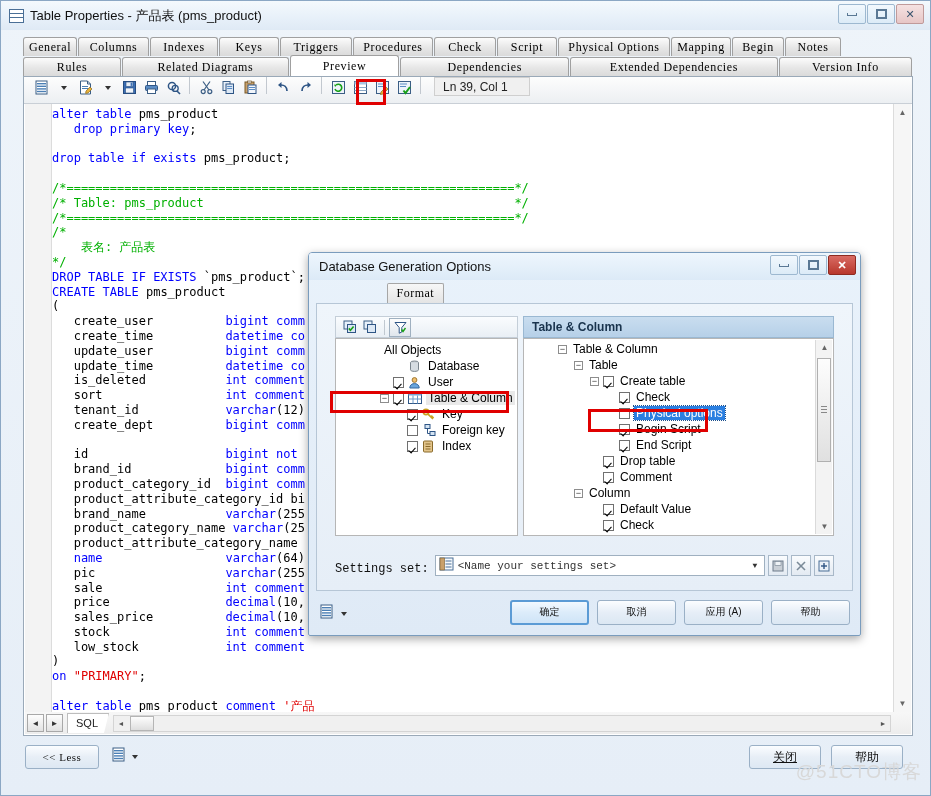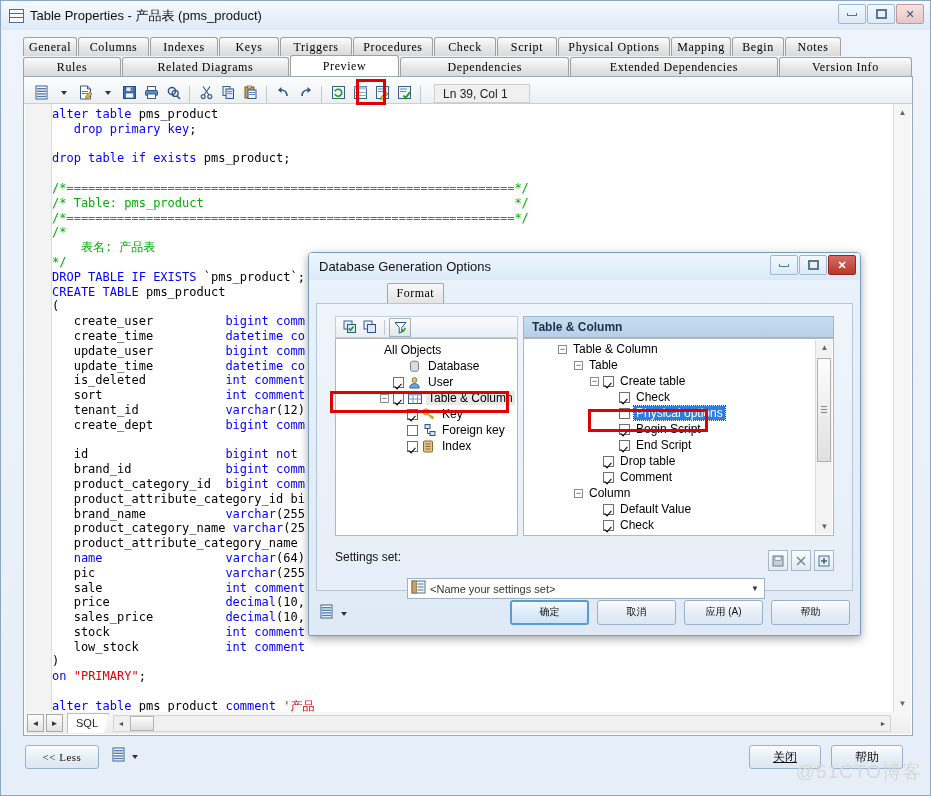--- a/index.html
+++ b/index.html
@@ -64,21 +64,21 @@
   }
   
   #content-panel{
     position:absolute;left:22px;top:75px;width:890px;height:660px;
     background:#fff;border:1px solid #9aa9b8;box-sizing:border-box;
   }
   #toolbar{
     position:absolute;left:0;top:0;right:0;height:27px;
     background:linear-gradient(#fdfdfd,#eceff2);
     border-bottom:1px solid #c9cfd6;
-    display:flex;align-items:flex-end;padding-left:6px;box-sizing:border-box;
+    display:flex;align-items:flex-start;padding-left:6px;box-sizing:border-box;
   }
   .tbtn{width:22px;height:21px;display:flex;align-items:center;justify-content:center;position:relative;}
   .tsep{width:1px;height:17px;background:#c2c8cf;margin:0 5px;}
   .caret{width:0;height:0;border-left:3.5px solid transparent;border-right:3.5px solid transparent;border-top:4px solid #333;margin-left:1px;}
   .lncol{
     margin-left:8px;height:19px;line-height:19px;padding:0 8px;
     background:#f0f0f0;border:1px solid #cfcfcf;color:#222;font-size:12px;
     min-width:96px;box-sizing:border-box;
   }
   #redbox-toolbar{
@@ -222,21 +222,21 @@
   }
   .cbx.on:after{
     content:"";position:absolute;left:2px;top:4px;width:3px;height:6px;
     border:solid #000;border-width:0 1.6px 1.6px 0;transform:rotate(42deg);
   }
   .tlabel{padding:0 2px;}
   .tlabel.sel{background:#2b7fe0;color:#fff;outline:1px dotted #1c4f8c;}
   .ico{width:14px;height:13px;margin-right:4px;display:inline-block;}
   #settings-row{
     position:absolute;left:18px;right:18px;bottom:14px;height:26px;
-    display:flex;align-items:flex-start;
+    display:flex;align-items:flex-end;font-family:Liberation Mono, monospace;
   }
   #settings-label{font-size:12px;color:#111;margin-right:6px;}
   #settings-combo{
     flex:1;height:21px;background:#fff;border:1px solid #9fb0c0;
     display:flex;align-items:center;box-sizing:border-box;margin-top:28px;
   }
   #settings-value{flex:1;font-size:11px;color:#333;margin-left:4px;}
   #combo-arrow{
     width:18px;height:19px;display:flex;align-items:center;justify-content:center;
     font-size:8px;color:#333;

